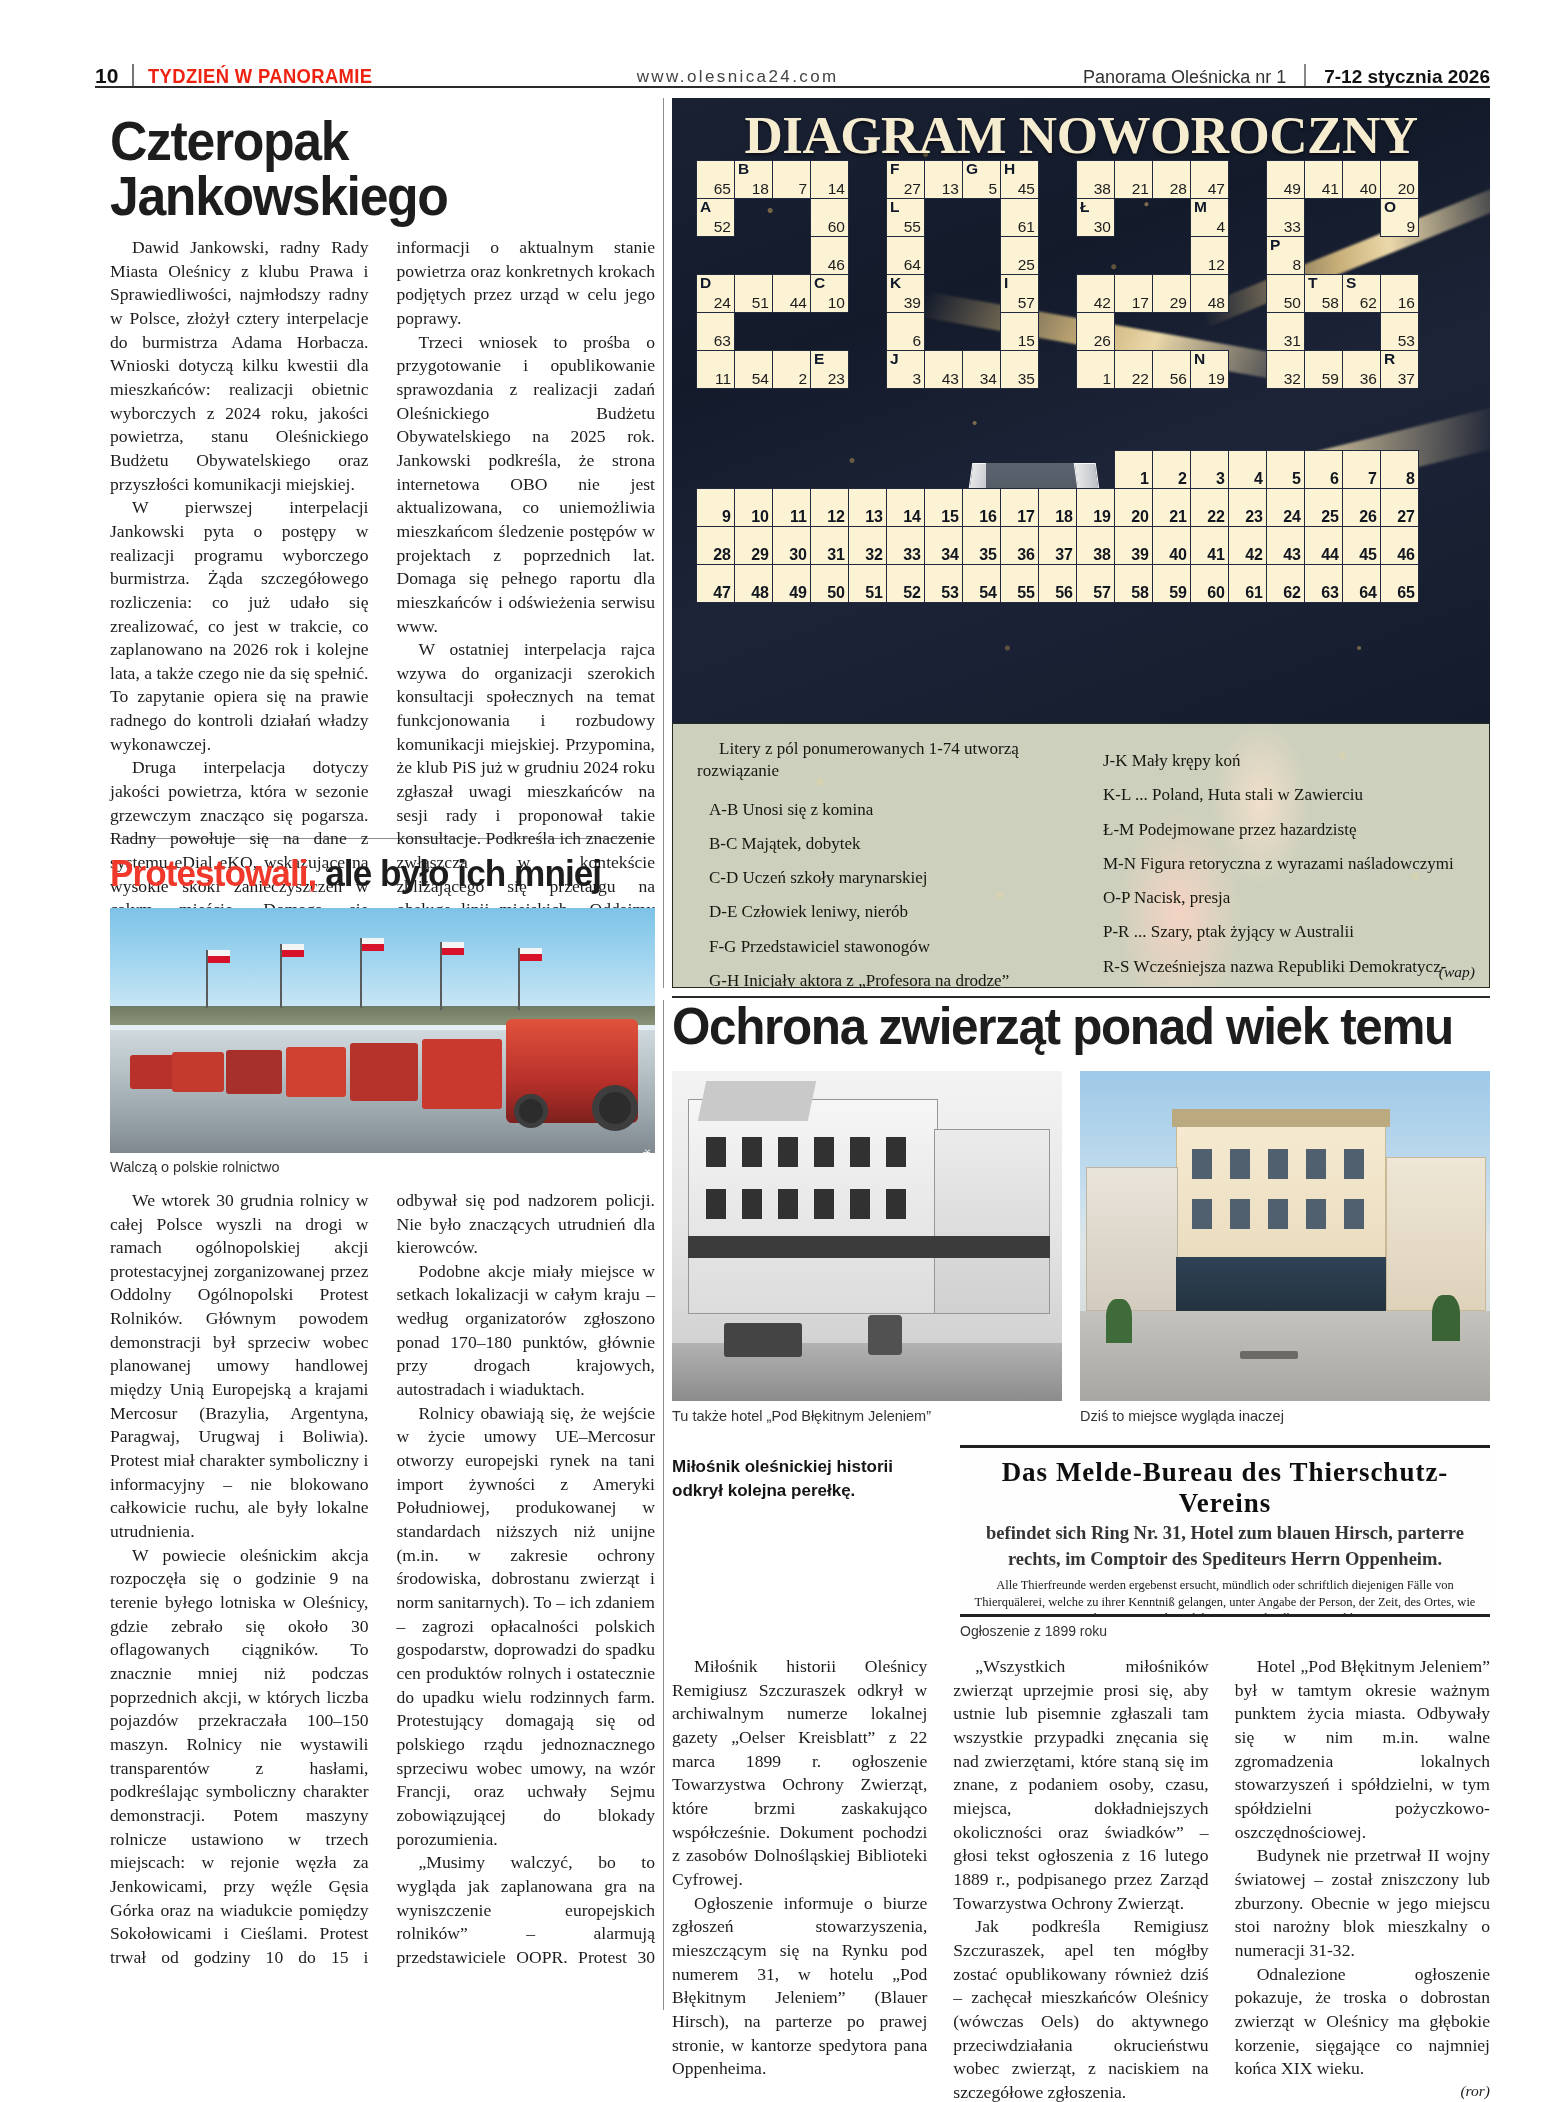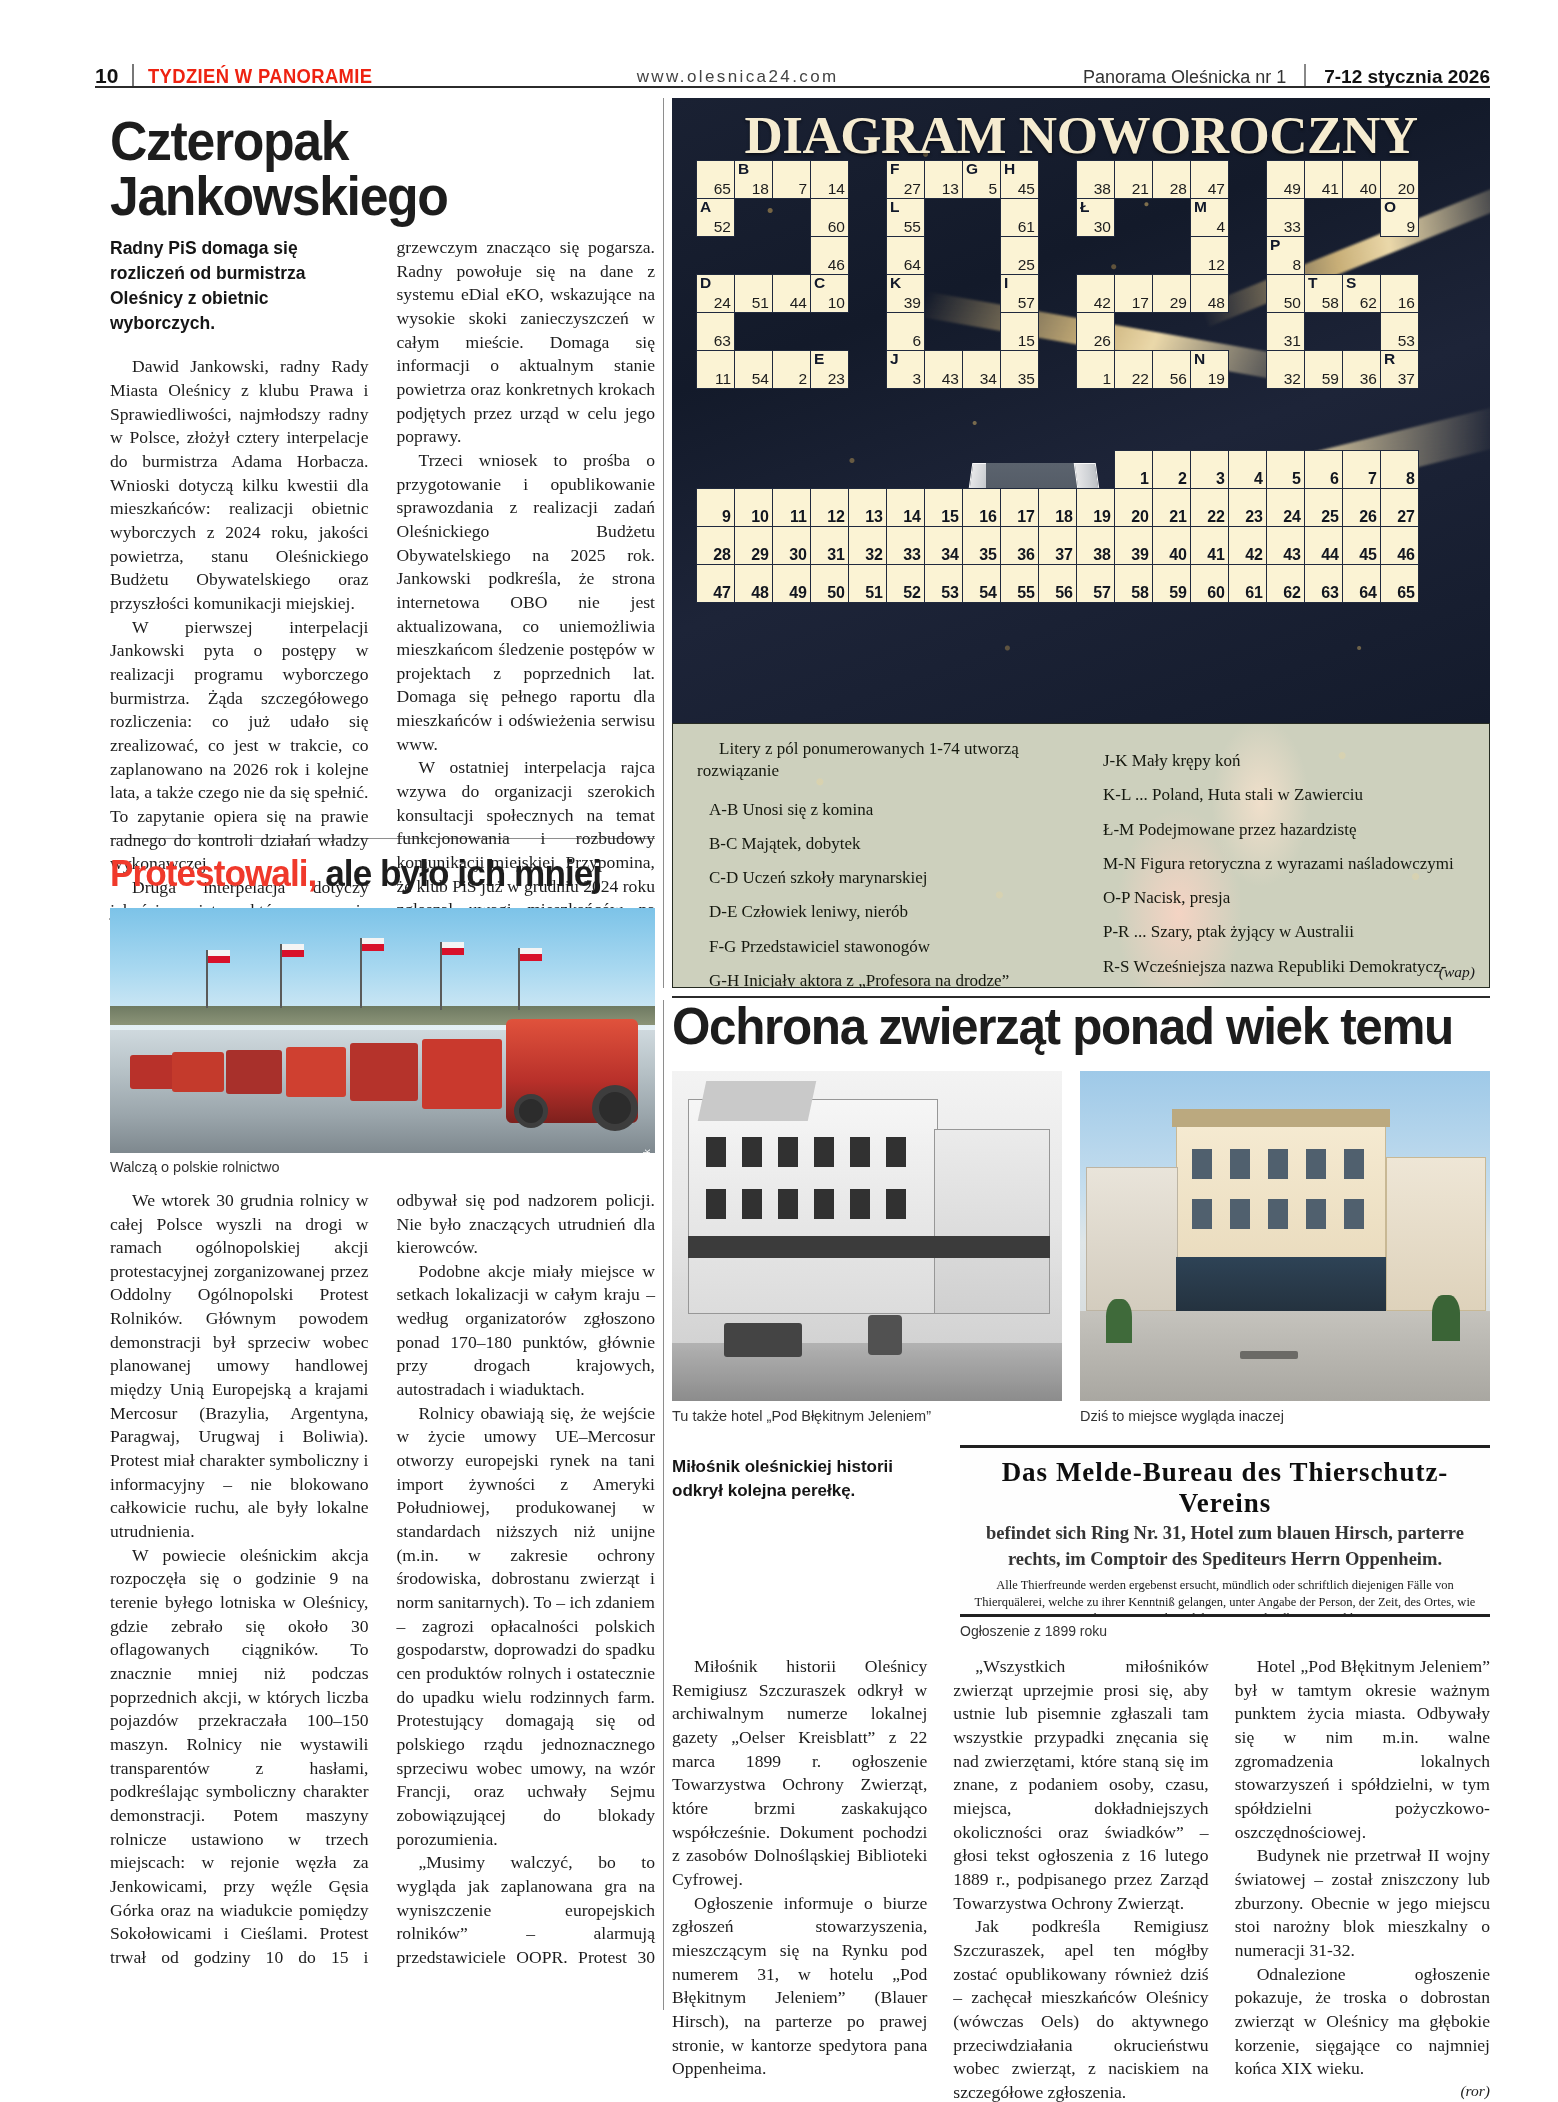--- a/index.html
+++ b/index.html
@@ -261,21 +261,20 @@
   </div>
 
   <div class="vrule" style="left:663px; top:98px; height:890px;"></div>
   <div class="hrule" style="left:110px; top:838px; width:545px;"></div>
   <div class="hrule thick" style="left:672px; top:996px; width:818px;"></div>
   <div class="vrule" style="left:663px; top:1000px; height:1010px;"></div>
 
   <div class="art1">
     <h1 class="headline-1">Czteropak Jankowskiego</h1>
     <div class="cols2" style="height:700px;">
-      <p class="lead">Radny PiS domaga się rozliczeń od burmistrza Oleśnicy z obietnic wyborczych.</p>
       <div class="body-text">
         <p>Dawid Jankowski, radny Rady Miasta Oleśnicy z klubu Prawa i Sprawiedliwości, najmłodszy radny w Polsce, złożył cztery interpelacje do burmistrza Adama Horbacza. Wnioski dotyczą kilku kwestii dla mieszkańców: realizacji obietnic wyborczych z 2024 roku, jakości powietrza, stanu Oleśnickiego Budżetu Obywatelskiego oraz przyszłości komunikacji miejskiej.</p>
         <p>W pierwszej interpelacji Jankowski pyta o postępy w realizacji programu wyborczego burmistrza. Żąda szczegółowego rozliczenia: co już udało się zrealizować, co jest w trakcie, co zaplanowano na 2026 rok i kolejne lata, a także czego nie da się spełnić. To zapytanie opiera się na prawie radnego do kontroli działań władzy wykonawczej.</p>
         <p>Druga interpelacja dotyczy jakości powietrza, która w sezonie grzewczym znacząco się pogarsza. Radny powołuje się na dane z systemu eDial eKO, wskazujące na wysokie skoki zanieczyszczeń w całym mieście. Domaga się informacji o aktualnym stanie powietrza oraz konkretnych krokach podjętych przez urząd w celu jego poprawy.</p>
         <p>Trzeci wniosek to prośba o przygotowanie i opublikowanie sprawozdania z realizacji zadań Oleśnickiego Budżetu Obywatelskiego na 2025 rok. Jankowski podkreśla, że strona internetowa OBO nie jest aktualizowana, co uniemożliwia mieszkańcom śledzenie postępów w projektach z poprzednich lat. Domaga się pełnego raportu dla mieszkańców i odświeżenia serwisu www.</p>
         <p>W ostatniej interpelacja rajca wzywa do organizacji szerokich konsultacji społecznych na temat funkcjonowania i rozbudowy komunikacji miejskiej. Przypomina, że klub PiS już w grudniu 2024 roku zgłaszał uwagi mieszkańców na sesji rady i proponował takie konsultacje. Podkreśla ich znaczenie zwłaszcza w kontekście zbliżającego się przetargu na obsługę linii miejskich. „Oddajmy głos mieszkańcom, których zdanie powinno być dla nas priorytetem” – apeluje Jankowski.</p>
         <p class="sig">(ror)</p>
       </div>
     </div>
   </div>

